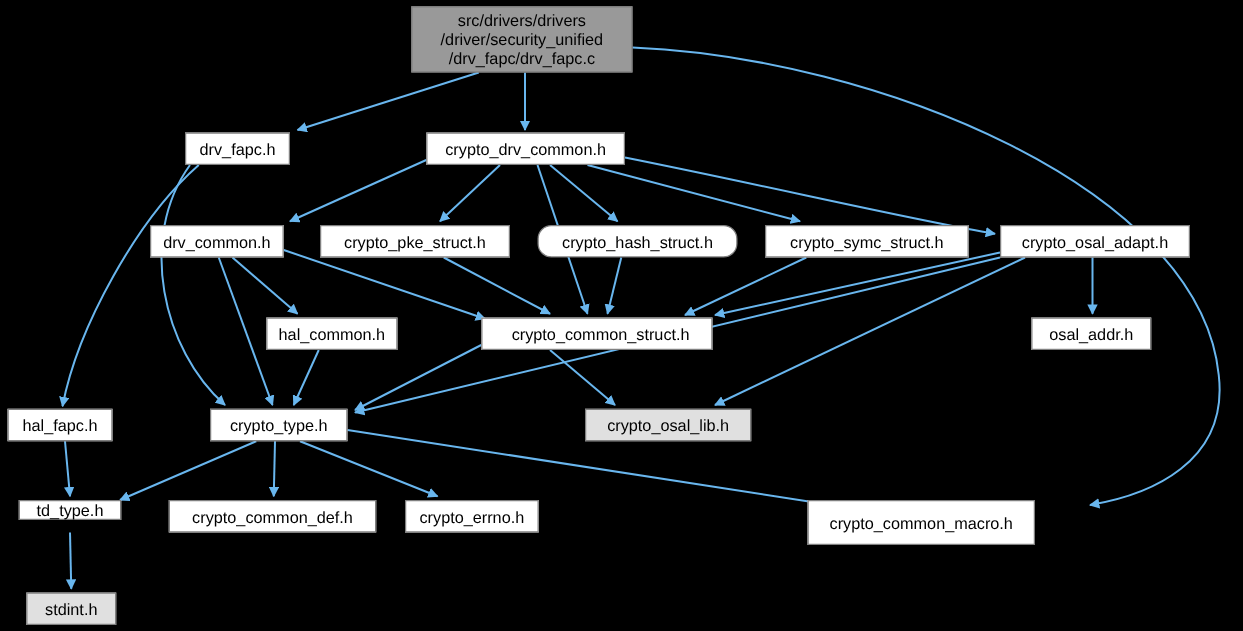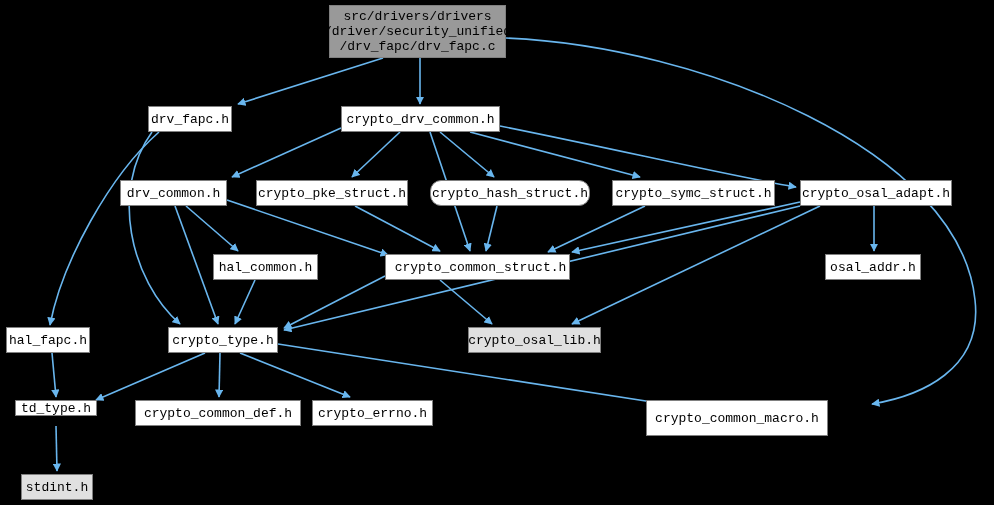--- a/index.html
+++ b/index.html
@@ -1,17 +1,17 @@
 <!DOCTYPE html>
 <html><head>
 <meta charset="utf-8">
 <style>
   html,body{margin:0;padding:0;background:#000;}
   #canvas{position:relative;width:994px;height:505px;background:#000;overflow:hidden;
-          font-family:Liberation Mono, monospace;}
+          font-family:Liberation Sans, sans-serif;}
   #edges{position:absolute;left:0;top:0;width:994px;height:505px;}
   .node{position:absolute;box-sizing:border-box;border:1px solid #808080;
         background:#ffffff;color:#000000;font-size:13px;line-height:15px;
         display:flex;align-items:center;justify-content:center;text-align:center;
         white-space:pre;padding:0 6px;}
   .node.gray{background:#999999;}
   .node.lightgray{background:#e0e0e0;}
 </style>
 </head>
 <body>
@@ -68,17 +68,17 @@
       <div class="node " style="left: 612px; top: 180px; width: 163px; height: 26px;"><span>crypto_symc_struct.h</span></div>
       <div class="node " style="left: 800px; top: 180px; width: 152px; height: 26px;"><span>crypto_osal_adapt.h</span></div>
       <div class="node " style="left: 213px; top: 254px; width: 105px; height: 26px;"><span>hal_common.h</span></div>
       <div class="node " style="left: 385px; top: 254px; width: 185px; height: 26px; padding-left: 12px;"><span>crypto_common_struct.h</span></div>
       <div class="node " style="left: 825px; top: 254px; width: 96px; height: 26px;"><span>osal_addr.h</span></div>
       <div class="node " style="left: 6px; top: 327px; width: 84px; height: 26px;"><span>hal_fapc.h</span></div>
       <div class="node " style="left: 168px; top: 327px; width: 110px; height: 26px;"><span>crypto_type.h</span></div>
       <div class="node lightgray" style="left: 468px; top: 327px; width: 133px; height: 26px;"><span>crypto_osal_lib.h</span></div>
       <div class="node " style="left: 15px; top: 400px; width: 82px; height: 16px;"><span>td_type.h</span></div>
       <div class="node " style="left: 135px; top: 400px; width: 166px; height: 26px;"><span>crypto_common_def.h</span></div>
-      <div class="node " style="left: 312px; top: 400px; width: 121px; height: 26px;"><span>crypto_errno.h</span></div>
+      <div class="node " style="left: 324px; top: 400px; width: 107px; height: 26px;"><span>crypto_errno.h</span></div>
       <div class="node " style="left: 646px; top: 400px; width: 182px; height: 36px;"><span>crypto_common_macro.h</span></div>
       <div class="node lightgray" style="left: 21px; top: 474px; width: 72px; height: 26px;"><span>stdint.h</span></div>
     </div>
 </div>
 
 </body></html>

